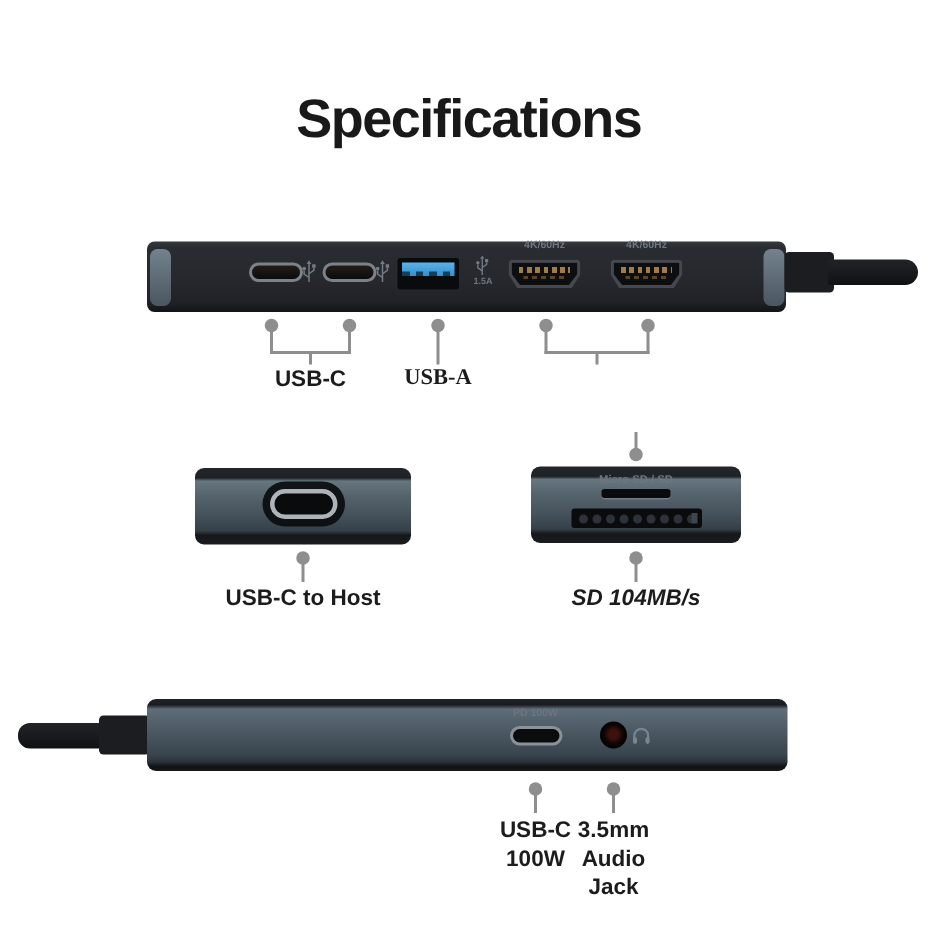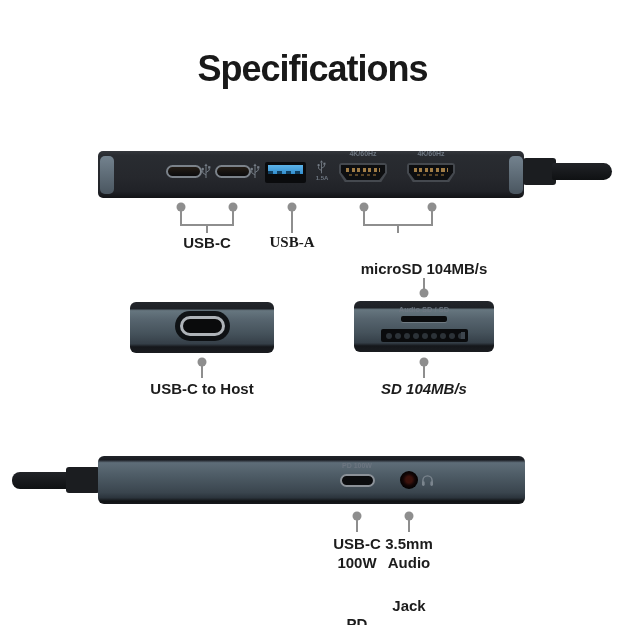--- a/index.html
+++ b/index.html
@@ -34,21 +34,21 @@
   .pd-port{border-radius:7px;border:2px solid #8b9198;background:#0b0c0e;}
   .micro-slot{background:#0a0b0d;border-radius:2px;box-shadow:0 1px 0 rgba(255,255,255,0.18);}
   .sd-slot{background:#0a0b0d;border-radius:2px;display:flex;align-items:center;justify-content:center;gap:3px;}
   .sd-tooth{width:6px;height:6px;border-radius:50%;background:#2c3238;flex:0 0 auto;}
   .sd-notch{position:absolute;right:3px;top:3px;width:4px;height:7px;background:#3d454d;}
   .audio-jack{border-radius:50%;background:radial-gradient(circle at 50% 48%,#3b120c 0 24%,#140606 45%,#000000 72%);}
 </style>
 </head>
 <body>
 
-<div class="abs" style="left:0;top:6px;width:625px;height:568px;">
+<div class="abs" style="left:0;top:16px;width:625px;height:568px;">
 
   <div class="abs title">Specifications</div>
 
   <div class="abs bar-device" style="left:98px;top:145px;width:426px;height:47px;"></div>
   <div class="abs end-cap" style="left:100px;top:150px;width:14px;height:38px;"></div>
   <div class="abs end-cap" style="left:509px;top:150px;width:14px;height:38px;"></div>
   <div class="abs boot" style="left:523px;top:152px;width:33px;height:27px;"></div>
   <div class="abs cable" style="left:552px;top:157px;width:60px;height:17px;border-radius:2px 9px 9px 2px;"></div>
 
   <div class="abs usbc-pill" style="left:166px;top:159px;width:36px;height:13px;"></div>
@@ -122,26 +122,25 @@
   <div class="abs vline" style="left:432px;top:205px;height:15px;"></div>
   <div class="abs hline" style="left:363px;top:218px;width:70px;"></div>
   <div class="abs vline" style="left:398px;top:220px;height:7px;"></div>
 
   <div class="abs end-device" style="left:130px;top:296px;width:144px;height:51px;"></div>
   <div class="abs host-port" style="left:180px;top:310px;width:45px;height:20px;"></div>
   <div class="abs dot" style="left:202px;top:356px;"></div>
   <div class="abs vline" style="left:202px;top:360px;height:12px;"></div>
   <div class="abs callout-label" style="left:202px;top:374px;">USB-C to Host</div>
 
-  <div class="abs callout-label" style="left:424px;top:254px;">microSD 104MB/s</div>
   <div class="abs vline" style="left:424px;top:272px;height:11px;"></div>
   <div class="abs dot" style="left:424px;top:287px;"></div>
 
   <div class="abs end-device" style="left:354px;top:295px;width:140px;height:51px;"></div>
-  <div class="abs device-print" style="left:424px;top:299px;font-size:7.5px;">Audio SD / SD</div>
+  <div class="abs device-print" style="left:424px;top:299px;font-size:7.5px;">Micro SD / SD</div>
   <div class="abs micro-slot" style="left:401px;top:310px;width:46px;height:6px;"></div>
   <div class="abs sd-slot" style="left:381px;top:323px;width:87px;height:13px;">
     <div class="sd-tooth"></div>
     <div class="sd-tooth"></div>
     <div class="sd-tooth"></div>
     <div class="sd-tooth"></div>
     <div class="sd-tooth"></div>
     <div class="sd-tooth"></div>
     <div class="sd-tooth"></div>
     <div class="sd-tooth"></div>
@@ -170,16 +169,16 @@
   <div class="abs vline" style="left:409px;top:514px;height:12px;"></div>
 
   <div class="abs callout-label multiline" style="left:357px;top:528px;">
     <span style="display:block;">USB-C</span>
     <span style="display:block;">100W</span>
     <span style="display:block;margin-top:42px;">PD</span>
   </div>
   <div class="abs callout-label multiline" style="left:409px;top:528px;">
     <span style="display:block;">3.5mm</span>
     <span style="display:block;">Audio</span>
-    <span style="display:block;margin-top:24px;">Jack</span>
+    <span style="display:block;">Jack</span>
   </div>
 
 </div>
 
 </body></html>

